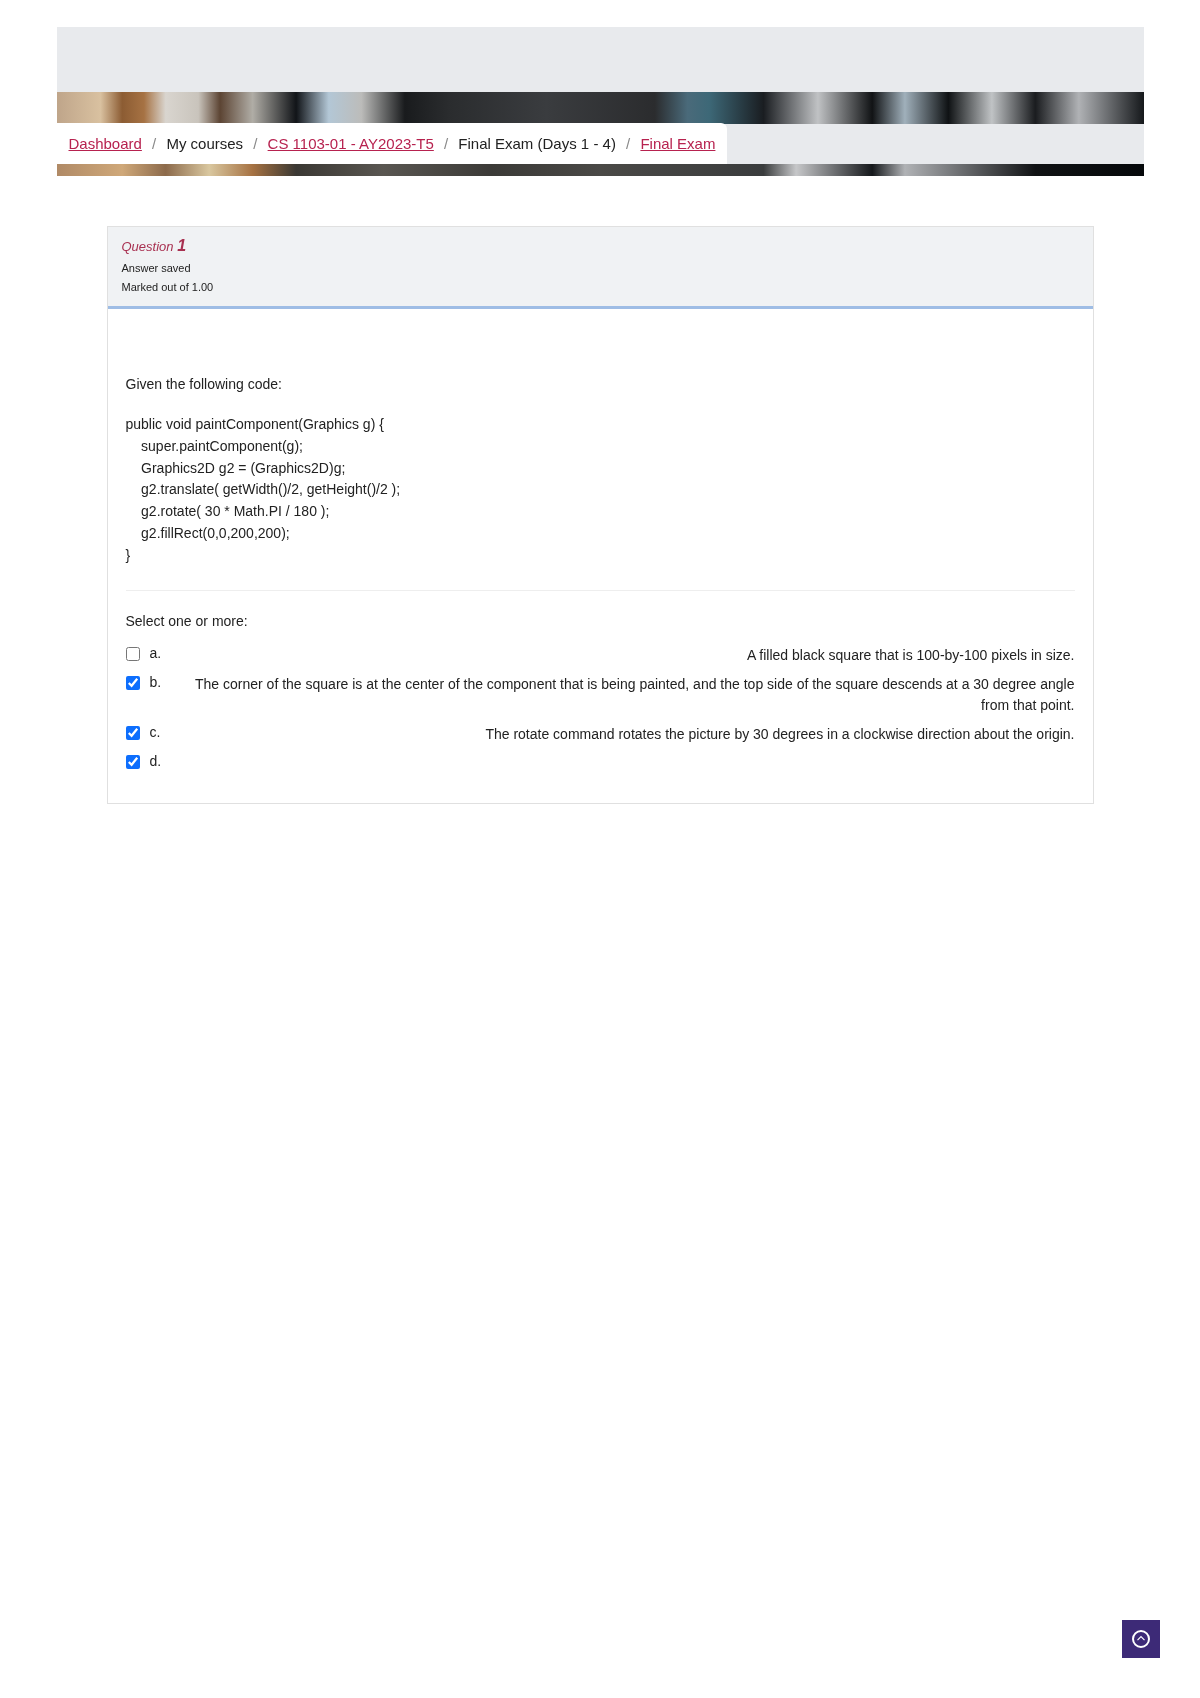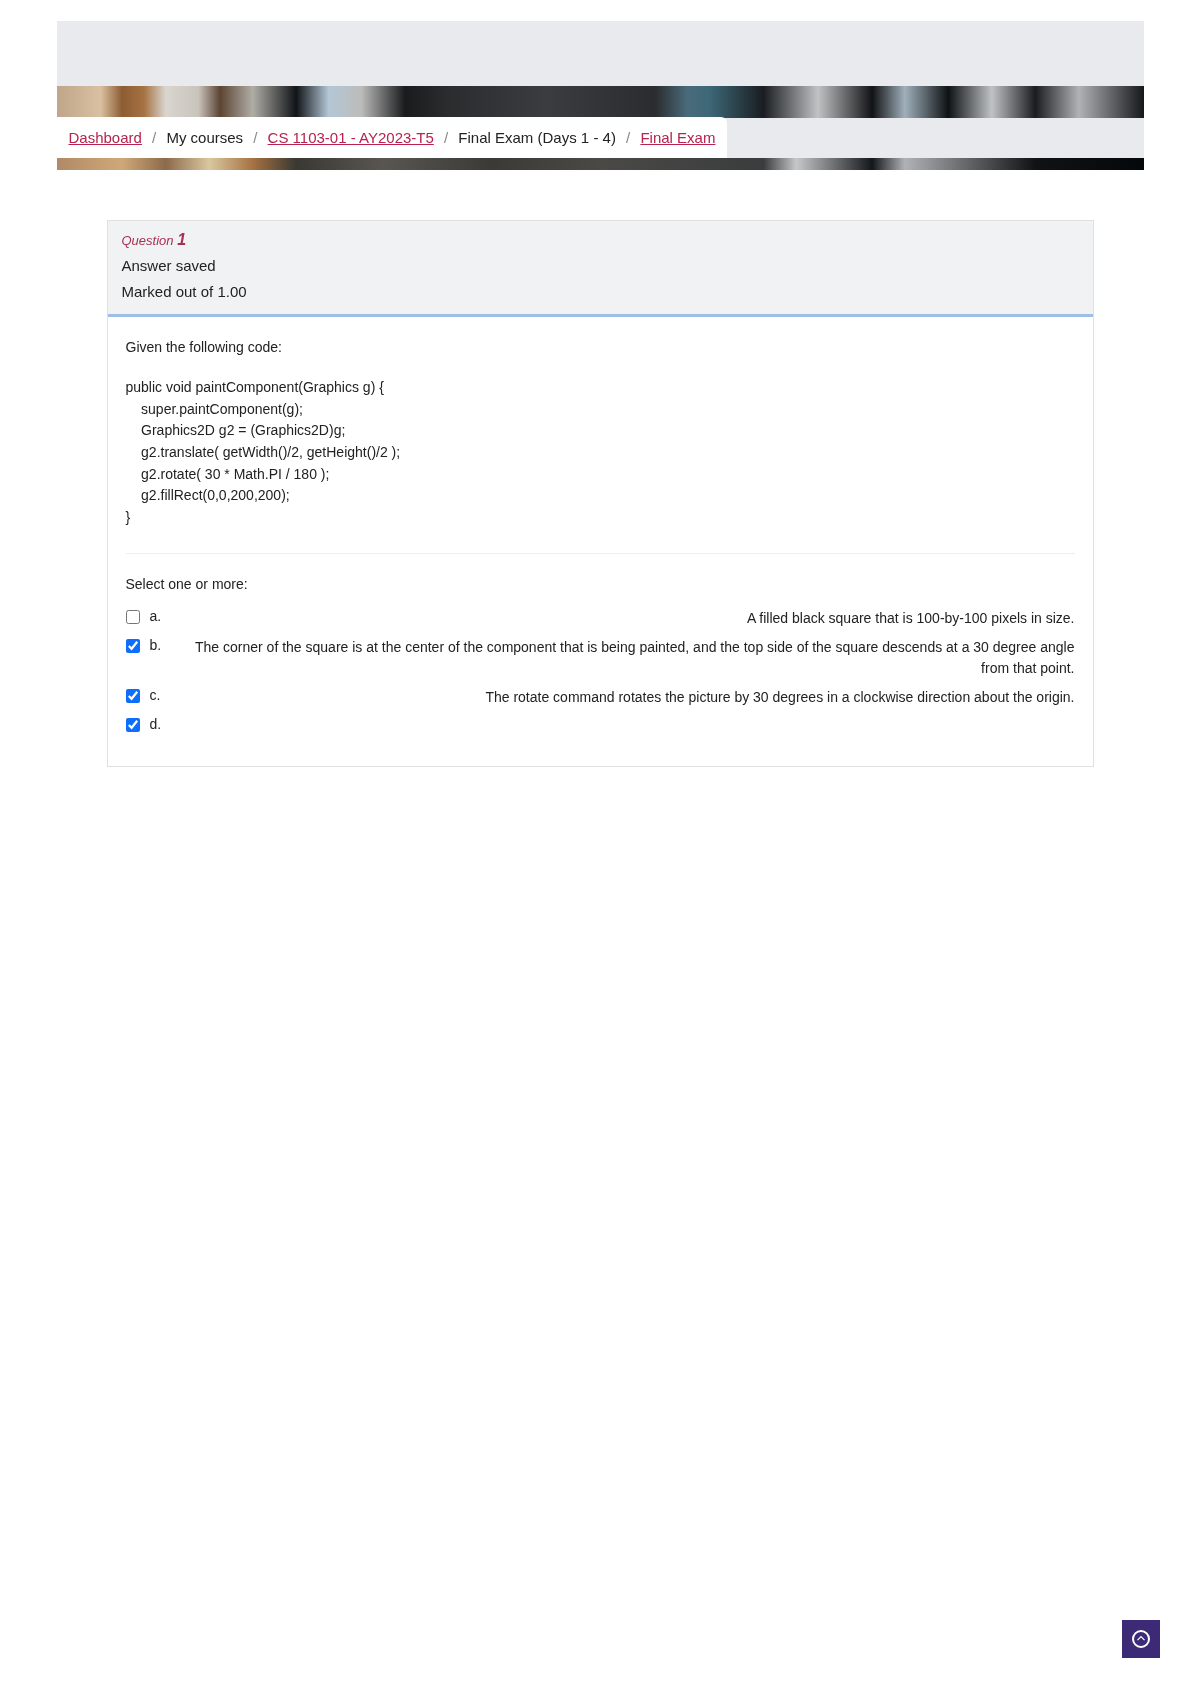--- a/index.html
+++ b/index.html
@@ -5,21 +5,21 @@
   * { box-sizing: border-box; margin: 0; padding: 0; }
   body {
     font-family: "Segoe UI", Arial, sans-serif;
     background: #fff;
     color: #333;
     font-size: 14px;
   }
   .page {
     width: 1087px;
     margin: 0 auto;
-    padding-top: 21px;
+    padding-top: 27px;
   }
   .header-region {
     background: #e8eaed;
     padding: 65px 0 0 0;
     position: relative;
   }
   .banner-top {
     height: 32px;
     background:
       linear-gradient(90deg,
@@ -76,28 +76,29 @@
     color: #a83050;
     margin-bottom: 4px;
     font-style: italic;
   }
   .q-header .qline .num {
     color: #a83050;
     font-weight: 700;
     font-size: 16px;
   }
   .q-header .meta {
-    font-size: 15px;
+    font-size: 11px;
     color: #222;
     line-height: 1.7;
   }
   .q-body {
     padding: 22px 18px 30px 18px;
     font-size: 14px;
     color: #222;
+    margin-top: 45px;
   }
   .q-body .intro {
     margin-bottom: 22px;
   }
   .code-block {
     font-family: "Segoe UI", Arial, sans-serif;
     white-space: pre;
     line-height: 1.55;
     margin-bottom: 10px;
   }

